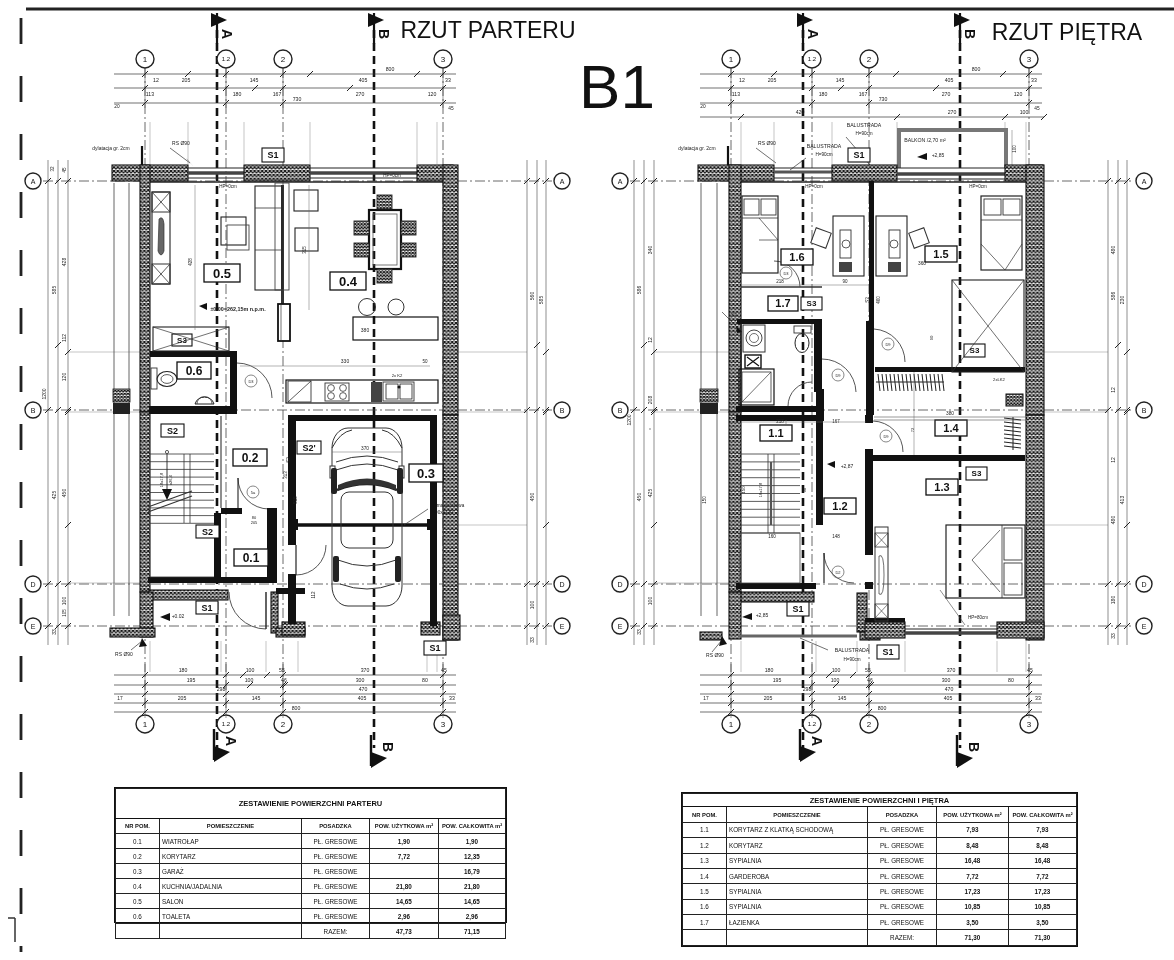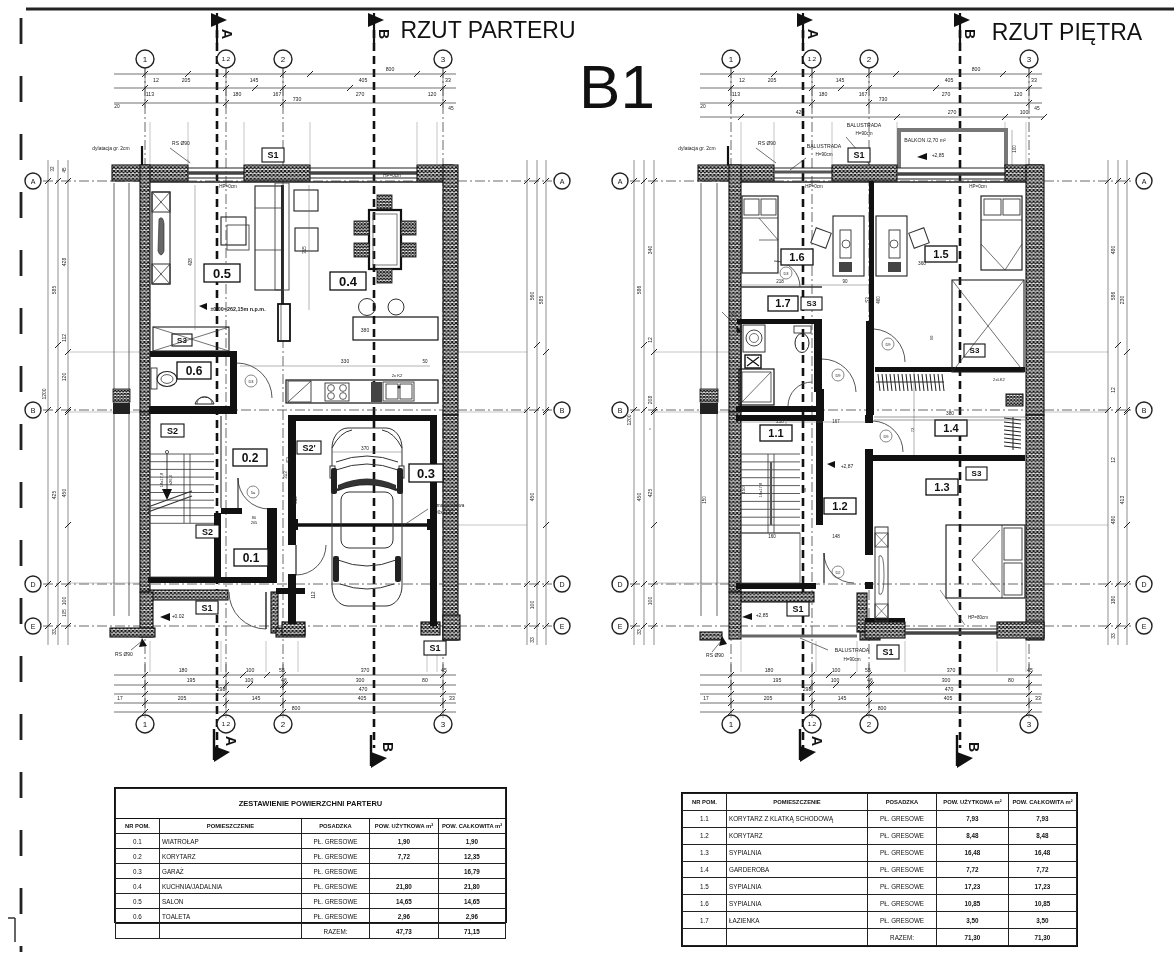--- a/index.html
+++ b/index.html
@@ -1239,20 +1239,23 @@
 <div class="tbl" style="left:681px;top:792px;width:397px;height:155px;">
 <table>
         <colgroup>
           <col style="width:44px">
           <col style="width:141px">
           <col style="width:69px">
           <col style="width:72px">
           <col>
         </colgroup>
 <tbody>
+          <tr>
+            <td colspan="5" class="tt" style="height:13px;">ZESTAWIENIE POWIERZCHNI I PIĘTRA</td>
+          </tr>
 <tr>
             <th>NR POM.</th>
             <th>POMIESZCZENIE</th>
             <th>POSADZKA</th>
             <th>POW. UŻYTKOWA m²</th>
             <th>POW. CAŁKOWITA m²</th>
           </tr>
 <tr>
             <td class="ctr">1.1</td>
             <td>KORYTARZ Z KLATKĄ SCHODOWĄ</td>

